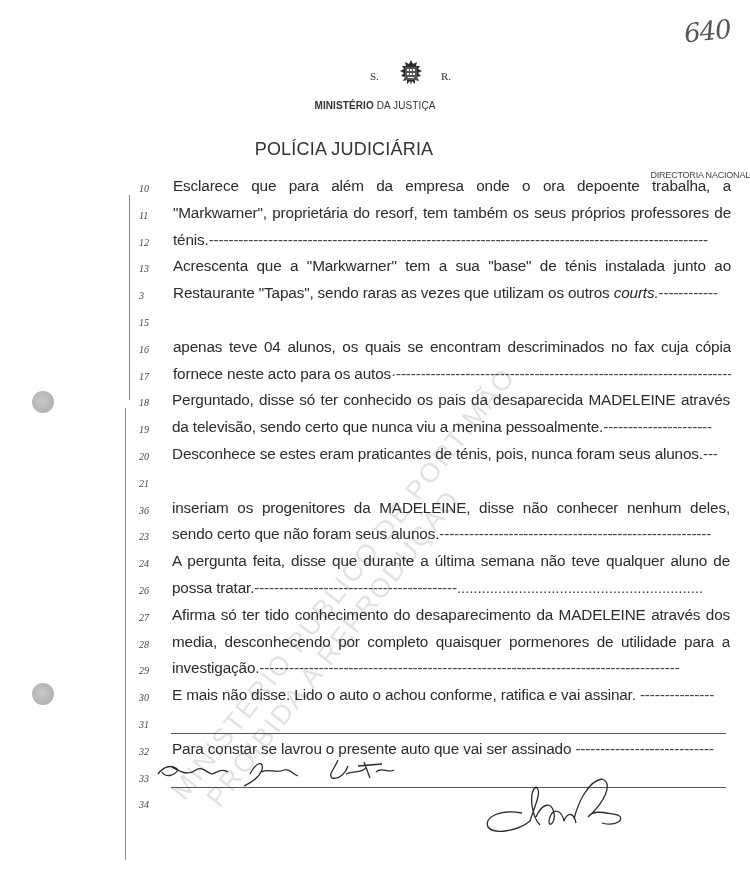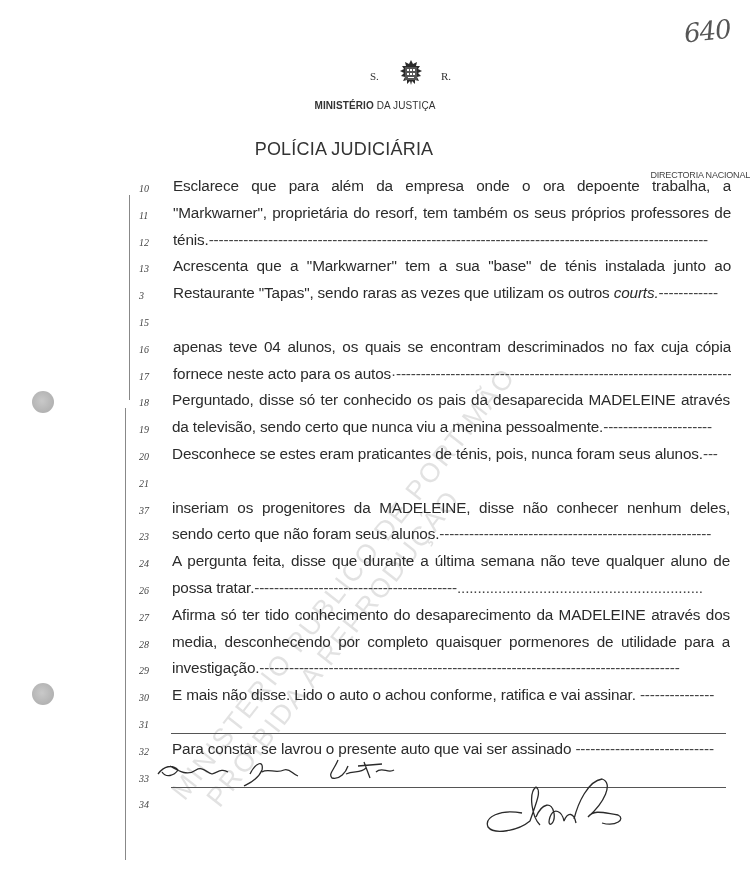--- a/index.html
+++ b/index.html
@@ -107,21 +107,21 @@
       <span class="ltext"><span>da televisão, sendo certo que nunca viu a menina pessoalmente.</span><span class="fill">----------------------</span></span>
     </div>
     <div class="line shift">
       <span class="lnum">20</span>
       <span class="ltext"><span>Desconhece se estes eram praticantes de ténis, pois, nunca foram seus alunos.</span><span class="fill">---</span></span>
     </div>
     <div class="line shift">
       <span class="lnum">21</span>
     </div>
     <div class="line shift">
-      <span class="lnum">37</span>
+      <span class="lnum">36</span>
       <span class="ltext just"><span>inseriam os progenitores da MADELEINE, disse não conhecer nenhum deles,</span></span>
     </div>
     <div class="line shift">
       <span class="lnum">23</span>
       <span class="ltext"><span>sendo certo que não foram seus alunos.</span><span class="fill">-------------------------------------------------------</span></span>
     </div>
     <div class="line shift">
       <span class="lnum">24</span>
       <span class="ltext just"><span>A pergunta feita, disse que durante a última semana não teve qualquer aluno de</span></span>
     </div>

